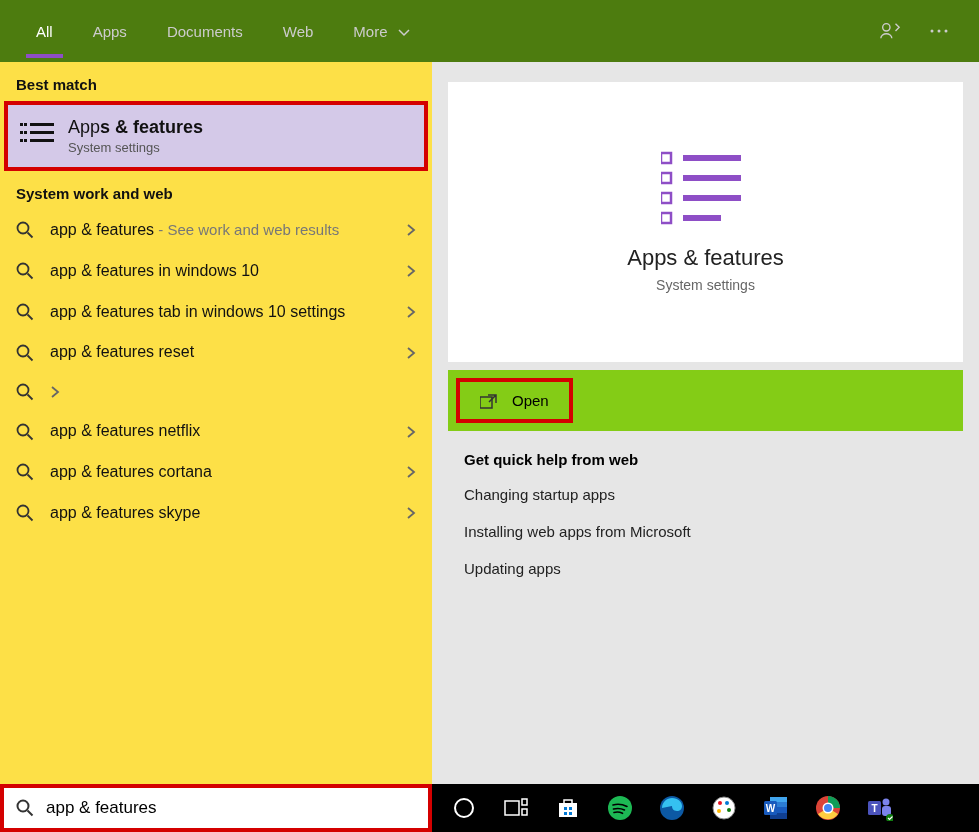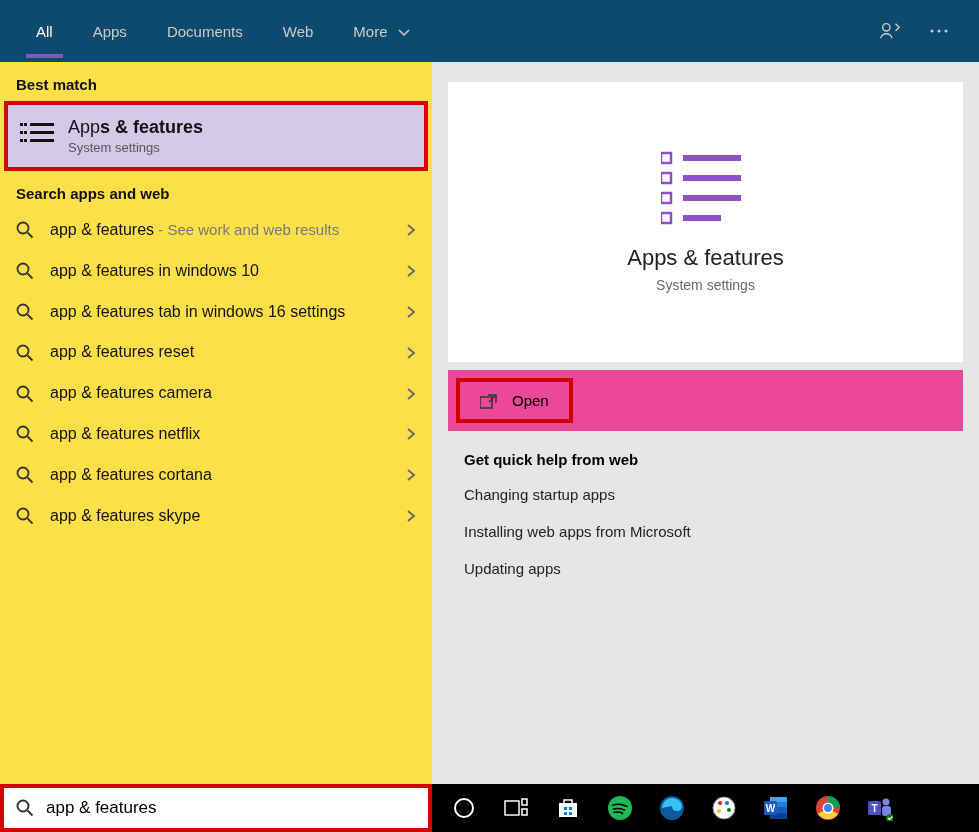--- a/index.html
+++ b/index.html
@@ -1,18 +1,18 @@
 <!DOCTYPE html>
 <html><head>
 <meta charset="utf-8">
 <style>
 * { margin: 0; padding: 0; box-sizing: border-box; font-family: "Segoe UI", sans-serif; }
 body { width: 979px; height: 832px; background: #e6e6e6; overflow: hidden; position: relative; }
 
-.topbar { height: 62px; background: #0c4a6e; display: flex; align-items: center; padding: 0 16px; color: #ccc; }
+.topbar { height: 62px; background: #4d7c0f; display: flex; align-items: center; padding: 0 16px; color: #ccc; }
 .tab { padding: 16px 20px; font-size: 15px; cursor: pointer; position: relative; }
 .tab.active { color: #fff; }
 .tab.active::after { content: ""; position: absolute; left: 10px; right: 10px; bottom: -2px; height: 4px; background: #8e4ec6; }
 .tab.more::after { display:none; }
 .chevron-down { display:inline-block; margin-left:6px; }
 .topbar-spacer { flex: 1; }
 .topbar-icon { padding: 0 14px; color: #ccc; cursor: pointer; }
 
 .main { display: flex; height: calc(100% - 62px - 48px); }
 .leftpane { width: 432px; background: #fde047; overflow: hidden; position: relative; }
@@ -31,21 +31,21 @@
 .si-text { flex: 1; font-size: 16px; color: #111; line-height: 1.3; }
 .si-text .bold { font-weight: 400; }
 .si-text .secondary { color: #777; font-size: 15px; }
 .si-chev { color: #666; font-size: 16px; }
 
 .preview-card { background: #fff; margin: 20px 16px 0 16px; height: 280px; display:flex; flex-direction:column; align-items:center; justify-content:center; }
 .preview-icon { margin-bottom: 20px; }
 .preview-title { font-size: 22px; font-weight: 400; color: #222; }
 .preview-sub { font-size: 14px; color: #666; margin-top: 6px; }
 
-.preview-actions { background: #ec4899; margin: 8px 16px 0 16px; padding: 4px 0; }
+.preview-actions { background: #84cc16; margin: 8px 16px 0 16px; padding: 4px 0; }
 .open-btn { display: inline-flex; align-items: center; padding: 10px 20px; border: 4px solid #d40000; margin: 4px 8px; cursor:pointer; }
 .open-btn .glyph { margin-right: 14px; }
 .open-btn span.lbl { font-size: 15px; }
 
 .quickhelp { padding: 20px 32px; }
 .quickhelp h4 { font-size: 15px; font-weight: 600; margin-bottom: 8px; }
 .quickhelp .ql { font-size: 15px; color: #222; padding: 10px 0; cursor:pointer; }
 
 .taskbar { position: absolute; bottom: 0; left: 0; right: 0; height: 48px; background: #000; display: flex; align-items: center; }
 .searchbox-wrap { width: 432px; height: 48px; background: #fff; border: 4px solid #d40000; display:flex; align-items:center; padding: 0 12px; }
@@ -109,21 +109,21 @@
         </svg>
       </div>
       <div>
         <div class="bm-title">
           <span>App</span><span class="bold">s &amp; features</span>
         </div>
         <div class="bm-sub">System settings</div>
       </div>
     </div>
 
-    <div class="section-label">Search apps and web</div>
+    <div class="section-label">System work and web</div>
 
     <div id="search-results-list">
         <div class="search-item">
     <span class="si-icon">
       <svg width="18" height="18" viewBox="0 0 18 18">
               <circle cx="7" cy="7" r="5.5" stroke="#333" stroke-width="1.8" fill="none"></circle>
               <path d="M11.5 11.5l5 5" stroke="#333" stroke-width="1.8"></path>
             </svg>
     </span>
     <span class="si-text">
@@ -152,21 +152,21 @@
     </span>
         </div>
         <div class="search-item">
     <span class="si-icon">
       <svg width="18" height="18" viewBox="0 0 18 18">
               <circle cx="7" cy="7" r="5.5" stroke="#333" stroke-width="1.8" fill="none"></circle>
               <path d="M11.5 11.5l5 5" stroke="#333" stroke-width="1.8"></path>
             </svg>
     </span>
     <span class="si-text">
-      <span>app &amp; features </span><span class="bold">tab in windows 16 settings</span><span class="secondary"></span>
+      <span>app &amp; features </span><span class="bold">tab in windows 10 settings</span><span class="secondary"></span>
     </span>
     <span class="si-chev">
       <svg width="10" height="14" viewBox="0 0 10 14">
               <path d="M2 2l6 5-6 5" stroke="#666" stroke-width="1.8" fill="none"></path>
             </svg>
     </span>
         </div>
         <div class="search-item">
     <span class="si-icon">
       <svg width="18" height="18" viewBox="0 0 18 18">
@@ -182,23 +182,20 @@
               <path d="M2 2l6 5-6 5" stroke="#666" stroke-width="1.8" fill="none"></path>
             </svg>
     </span>
         </div>
         <div class="search-item">
     <span class="si-icon">
       <svg width="18" height="18" viewBox="0 0 18 18">
               <circle cx="7" cy="7" r="5.5" stroke="#333" stroke-width="1.8" fill="none"></circle>
               <path d="M11.5 11.5l5 5" stroke="#333" stroke-width="1.8"></path>
             </svg>
-    </span>
-    <span class="si-text">
-      <span>app &amp; features </span><span class="bold">camera</span><span class="secondary"></span>
     </span>
     <span class="si-chev">
       <svg width="10" height="14" viewBox="0 0 10 14">
               <path d="M2 2l6 5-6 5" stroke="#666" stroke-width="1.8" fill="none"></path>
             </svg>
     </span>
         </div>
         <div class="search-item">
     <span class="si-icon">
       <svg width="18" height="18" viewBox="0 0 18 18">

